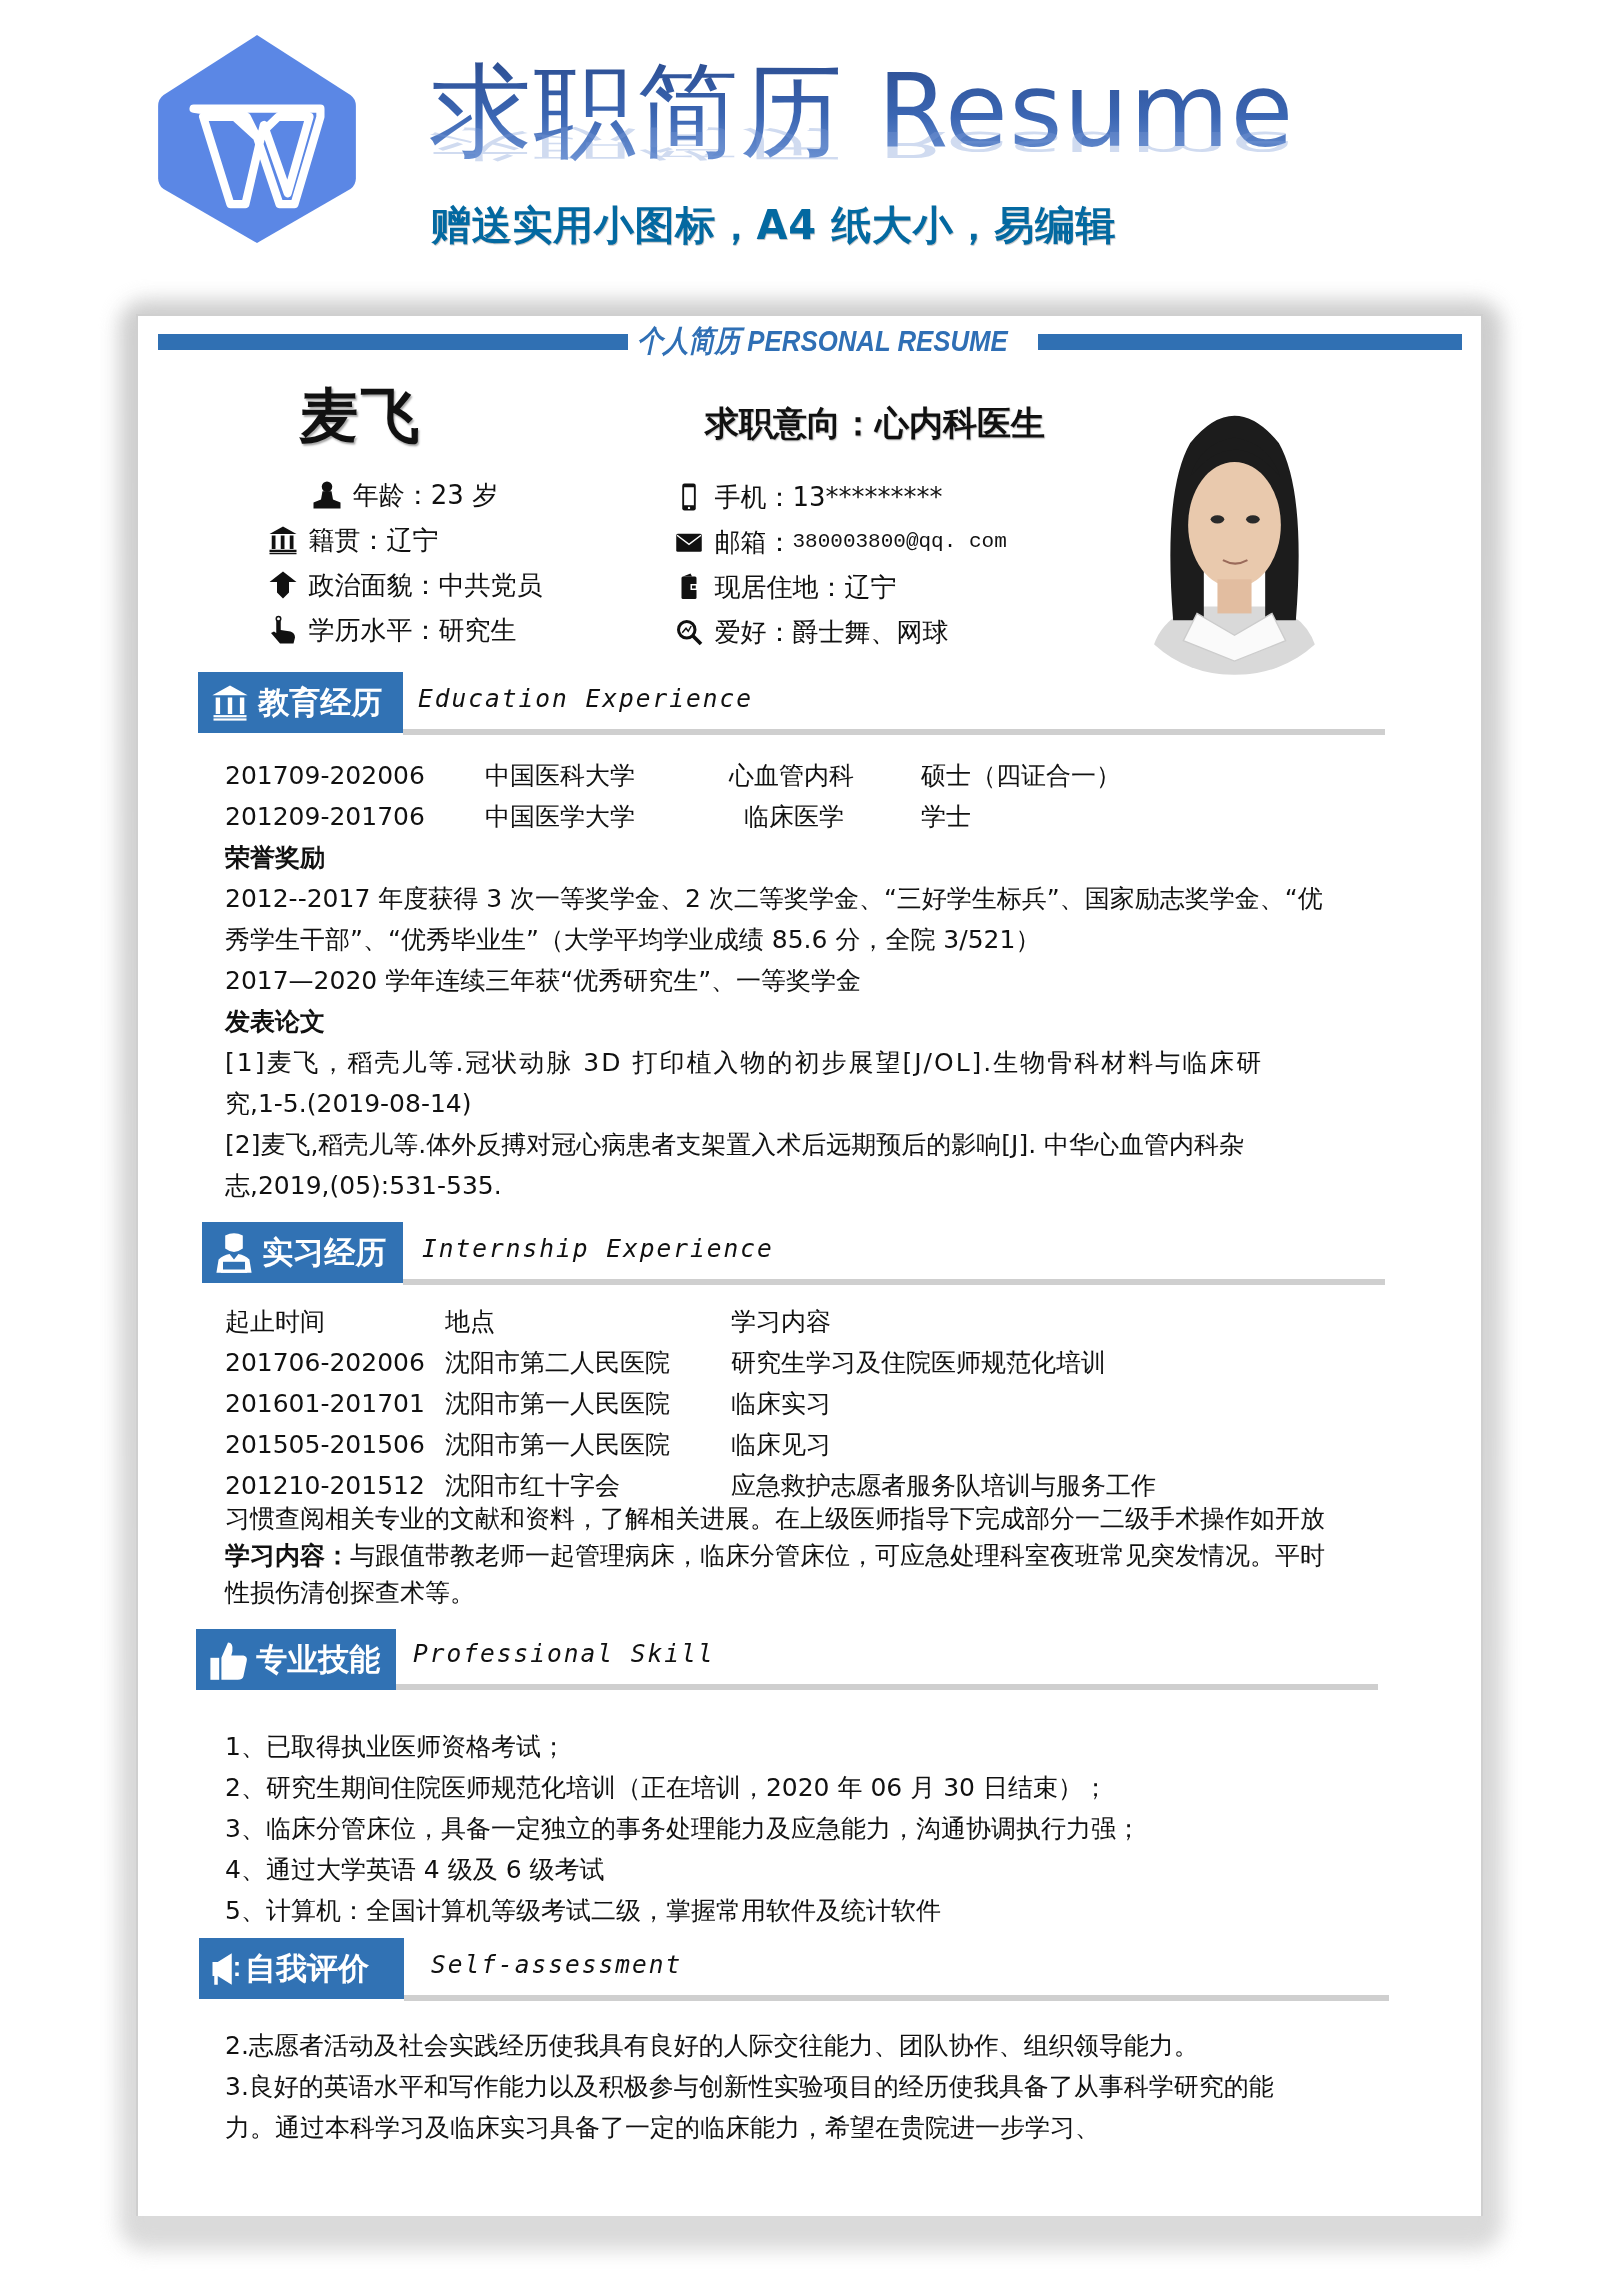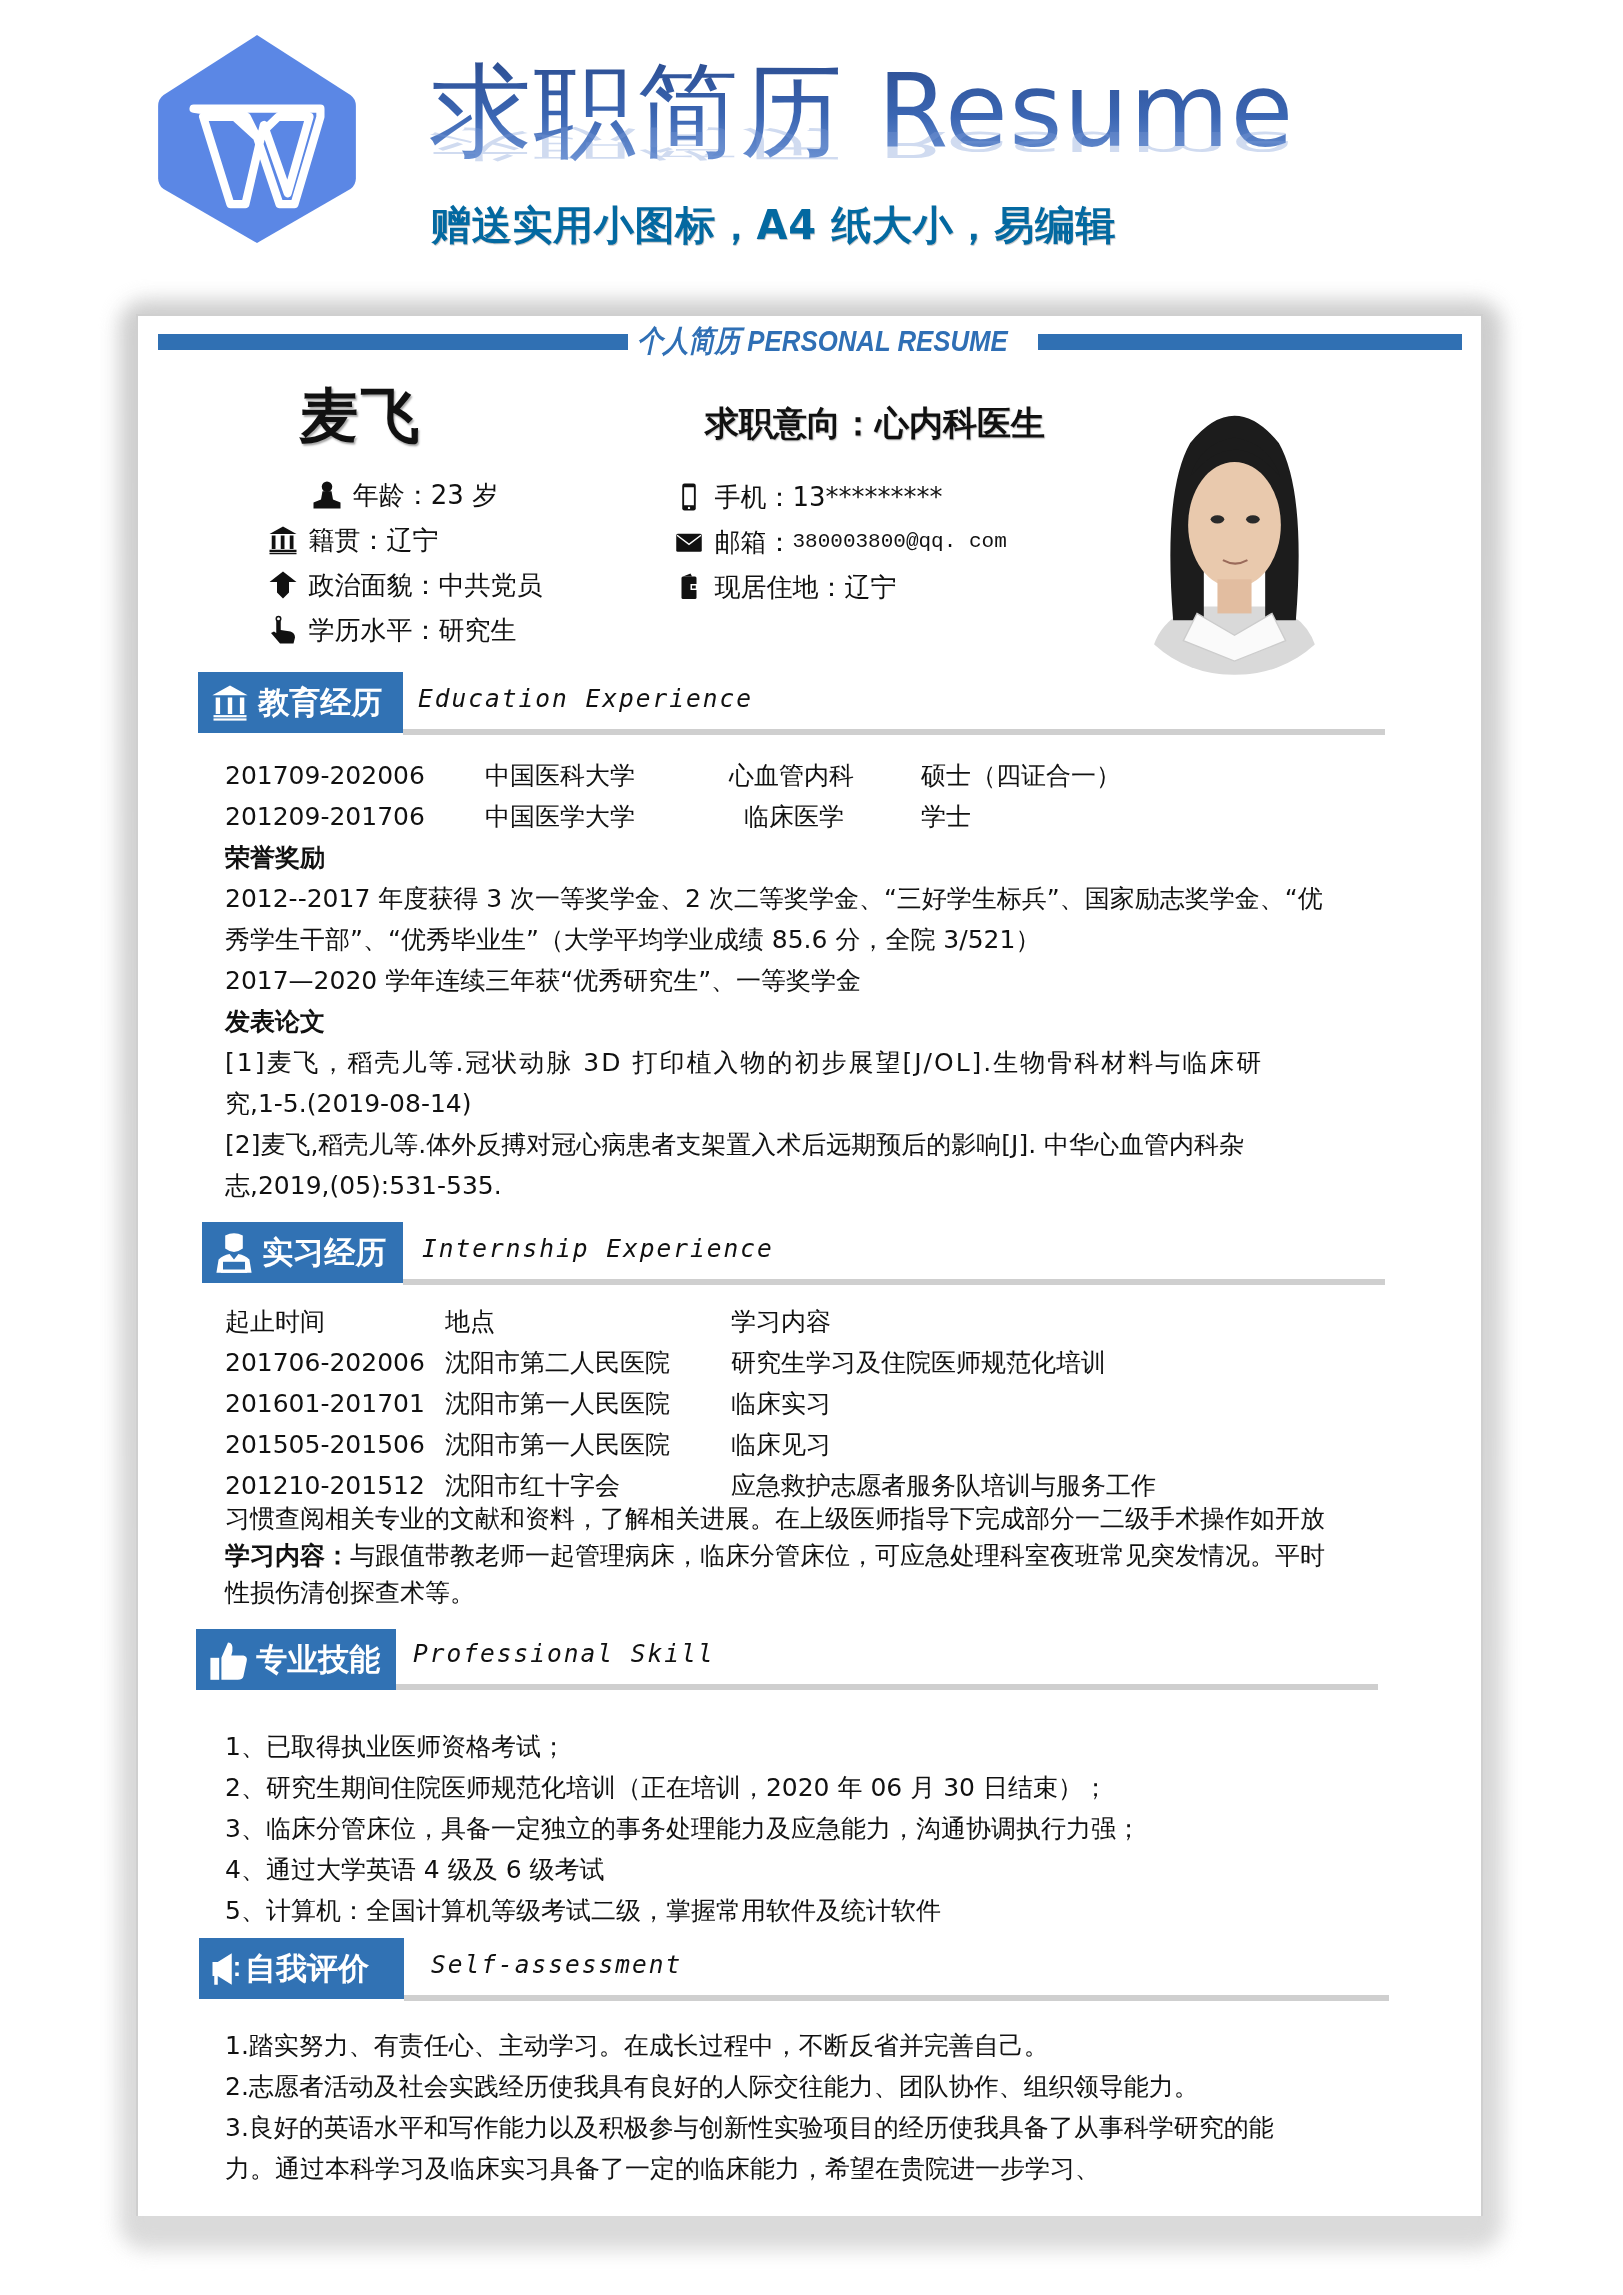--- a/index.html
+++ b/index.html
@@ -181,20 +181,31 @@
     <span class="ico">
       <svg viewBox="0 0 40 40">
           <rect x="10" y="6" width="20" height="30" rx="2" fill="#111"></rect>
           <rect x="22" y="16" width="9" height="8" fill="#fff"></rect>
           <rect x="24" y="18" width="5" height="4" fill="#111"></rect>
           <path d="M12 6 L22 2 L24 6 Z" fill="#111"></path>
         </svg>
     </span>
     <span class="lbl">现居住地：</span>
     <span>辽宁</span>
+  </div>
+  <div class="info-row" style="height:45px;">
+    <span class="ico">
+      <svg viewBox="0 0 40 40">
+          <circle cx="17" cy="17" r="11" fill="none" stroke="#111" stroke-width="4"></circle>
+          <path d="M25 25 L36 36" stroke="#111" stroke-width="5"></path>
+          <path d="M11 21 L16 15 L19 19 L23 12" fill="none" stroke="#111" stroke-width="2"></path>
+        </svg>
+    </span>
+    <span class="lbl">爱好：</span>
+    <span>爵士舞、网球</span>
   </div>
 </div>
 
 <div class="abs photo" title="证件照">
   <svg viewBox="0 0 330 410" width="225" height="280">
     <rect width="330" height="410" fill="#fff"></rect>
     <path d="M40 410 Q40 330 110 310 L220 310 Q290 330 290 410 Z" fill="#d9d9d9"></path>
     <path d="M75 330 Q60 140 100 70 Q165 -10 230 70 Q270 140 255 330 L210 330 L210 150 L120 150 L120 330 Z" fill="#1c1c1c"></path>
     <ellipse cx="165" cy="190" rx="68" ry="92" fill="#e9c9ad"></ellipse>
     <path d="M100 120 Q165 40 232 120 Q215 70 165 62 Q115 70 100 120 Z" fill="#1c1c1c"></path>
@@ -331,18 +342,17 @@
           <rect x="30" y="24" width="4" height="4" fill="#fff"></rect>
         </svg>
     </span>
     <span>自我评价</span>
   </div>
   <div class="sec-en" style="left:232px;">Self-assessment</div>
   <div class="sec-line" style="left:205px; width:985px;"></div>
 </div>
 
 <div class="abs" style="left:225px; top:2025px;">
-  <div class="txt">1.踏实努力、有责任心、主动学习。在成长过程中，不断反省并完善自己。</div>
   <div class="txt">2.志愿者活动及社会实践经历使我具有良好的人际交往能力、团队协作、组织领导能力。</div>
   <div class="txt">3.良好的英语水平和写作能力以及积极参与创新性实验项目的经历使我具备了从事科学研究的能</div>
   <div class="txt">力。通过本科学习及临床实习具备了一定的临床能力，希望在贵院进一步学习、</div>
 </div>
 
 
 </body></html>

